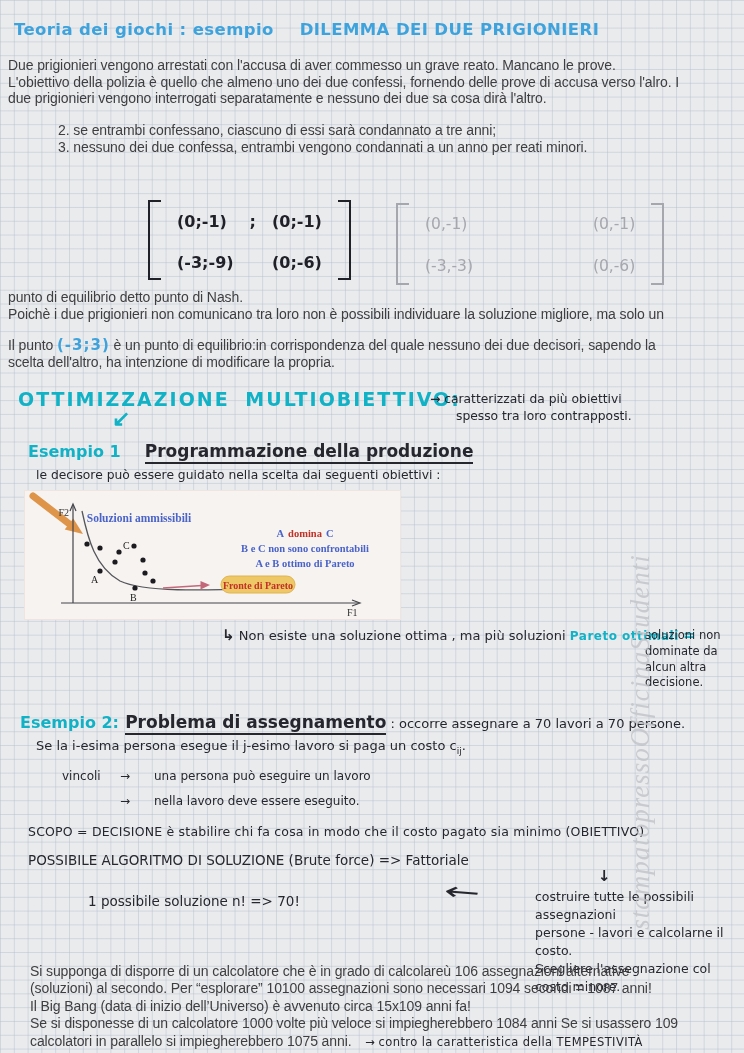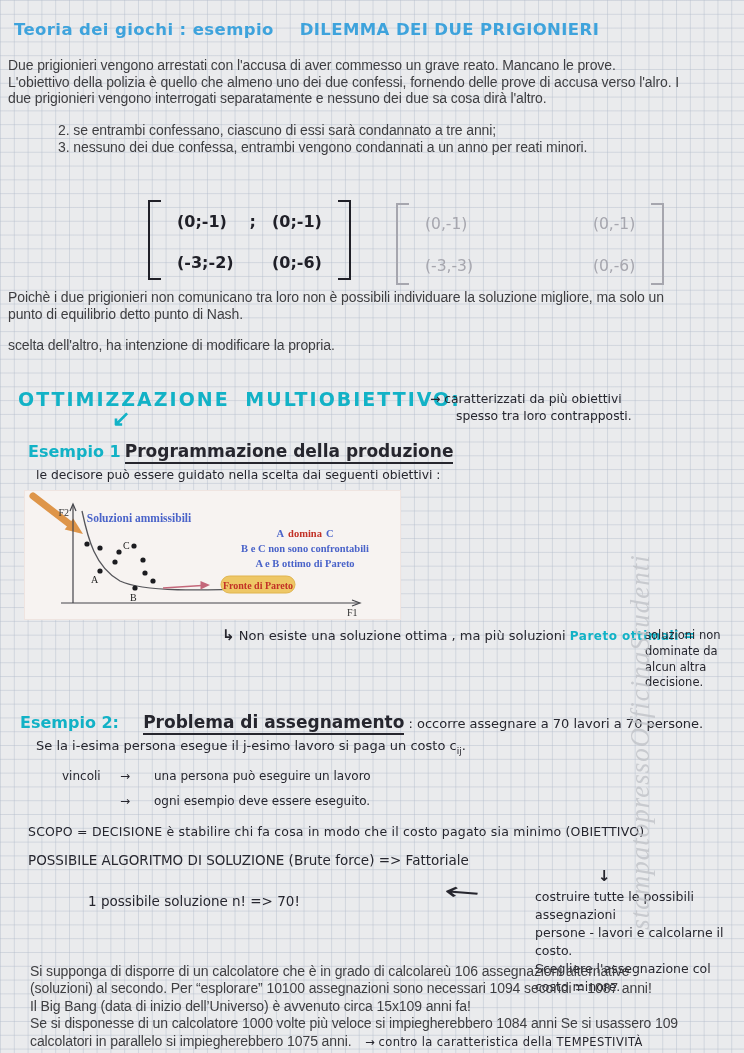--- a/index.html
+++ b/index.html
@@ -63,60 +63,65 @@
     <div class="rules-ind">3. nessuno dei due confessa, entrambi vengono condannati a un anno per reati minori.</div>
   </div>
 
 
   <div class="abs matrix matrix-ink" style="left:148px;top:200px;height:80px">
     <div class="br l"></div>
     <div class="mgrid">
       <span>(0;-1)</span>
       <span>;</span>
       <span>(0;-1)</span>
-      <span>(-3;-2)</span>
+      <span>(-3;-9)</span>
       <span></span>
       <span>(0;-6)</span>
     </div>
     <div class="br r"></div>
   </div>
 
   <div class="abs matrix matrix-pencil" style="left:396px;top:203px;height:82px">
     <div class="br l"></div>
     <div class="mgrid">
       <span>(0,-1)</span>
       <span>(0,-1)</span>
       <span>(-3,-3)</span>
       <span>(0,-6)</span>
     </div>
     <div class="br r"></div>
   </div>
 
   <div class="abs print" style="left:8px;top:289px;width:734px">
+    <div>punto di equilibrio detto punto di Nash.</div>
     <div>Poichè i due prigionieri non comunicano tra loro non è possibili individuare la soluzione migliore, ma solo un</div>
-    <div>punto di equilibrio detto punto di Nash.</div>
   </div>
 
   <div class="abs print" style="left:8px;top:337px;width:734px">
+    <div>
+      <span>Il punto</span>
+      <span class="hw blue-ink" style="font-size:15px;letter-spacing:1px">(-3;3)</span>
+      <span>è un punto di equilibrio:in corrispondenza del quale nessuno dei due decisori, sapendo la</span>
+    </div>
     <div>scelta dell'altro, ha intenzione di modificare la propria.</div>
   </div>
 
   <div class="abs hw teal mo-heading" style="left:18px;top:388px">OTTIMIZZAZIONE MULTIOBIETTIVO:</div>
   <div class="abs teal" style="left:112px;top:406px;font-size:22px">↙</div>
   <div class="abs hw note" style="left:430px;top:391px">
     <div>
       <span>→</span>
       <span>caratterizzati da più obiettivi</span>
     </div>
     <div style="padding-left:26px">spesso tra loro contrapposti.</div>
   </div>
 
   <div class="abs hw" style="left:28px;top:441px">
     <span class="teal" style="font-size:16px">Esempio 1</span>
-    <span class="big-hw underl" style="margin-left:0">Programmazione della produzione</span>
+    <span class="big-hw underl" style="margin-left:20px">Programmazione della produzione</span>
   </div>
   <div class="abs hw" style="left:36px;top:468px;font-size:12.3px">le decisore può essere guidato nella scelta dai seguenti obiettivi :</div>
 
   <div class="abs fig-wrap" style="left:25px;top:491px;width:375px;height:128px">
     <svg width="375" height="128" viewBox="0 0 375 128">
       <rect x="0" y="0" width="375" height="128" fill="#f7f3f1"></rect>
 
       <g>
         <line x1="8" y1="5" x2="47" y2="35" stroke="#de9549" stroke-width="7" stroke-linecap="round"></line>
         <polygon points="58,43 48.3,27.5 39.7,38.5" fill="#de9549"></polygon>
@@ -169,34 +174,34 @@
   </div>
   <div class="abs hw" style="left:645px;top:628px;font-size:11.5px;line-height:15.8px">
     <div>soluzioni non</div>
     <div>dominate da</div>
     <div>alcun altra</div>
     <div>decisione.</div>
   </div>
 
   <div class="abs hw" style="left:20px;top:712px">
     <span class="teal" style="font-size:16px">Esempio 2:</span>
-    <span class="big-hw underl" style="margin-left:20px">Problema di assegnamento</span>
+    <span class="big-hw underl" style="margin-left:2px">Problema di assegnamento</span>
     <span style="font-size:13px">: occorre assegnare a 70 lavori a 70 persone.</span>
   </div>
   <div class="abs hw" style="left:36px;top:738px;font-size:13px">
     <span>Se la i-esima persona esegue il j-esimo lavoro si paga un costo c</span><sub>ij</sub><span>.</span>
   </div>
 
   <div class="abs hw" style="left:62px;top:769px;font-size:12px;display:grid;grid-template-columns:58px 34px auto;row-gap:11px">
     <span>vincoli</span>
     <span>→</span>
     <span>una persona può eseguire un lavoro</span>
     <span></span>
     <span>→</span>
-    <span>ogni esempio deve essere eseguito.</span>
+    <span>nella lavoro deve essere eseguito.</span>
   </div>
 
   <div class="abs hw" style="left:28px;top:824px;font-size:12.5px;letter-spacing:.2px">SCOPO = DECISIONE è stabilire chi fa cosa in modo che il costo pagato sia minimo (OBIETTIVO)</div>
 
   <div class="abs hw" style="left:28px;top:852px;font-size:13.5px">POSSIBILE ALGORITMO DI SOLUZIONE (Brute force) =&gt; Fattoriale</div>
   <div class="abs hw" style="left:598px;top:867px;font-size:15px;font-weight:700">↓</div>
 
   <div class="abs hw" style="left:88px;top:893px;font-size:13.5px">1 possibile soluzione n! =&gt; 70!</div>
   <div class="abs hw" style="left:452px;top:878px;font-size:24px;transform:scaleX(1.8) rotate(8deg)">←</div>
   <div class="abs hw" style="left:535px;top:888px;font-size:12.5px;line-height:18px">

